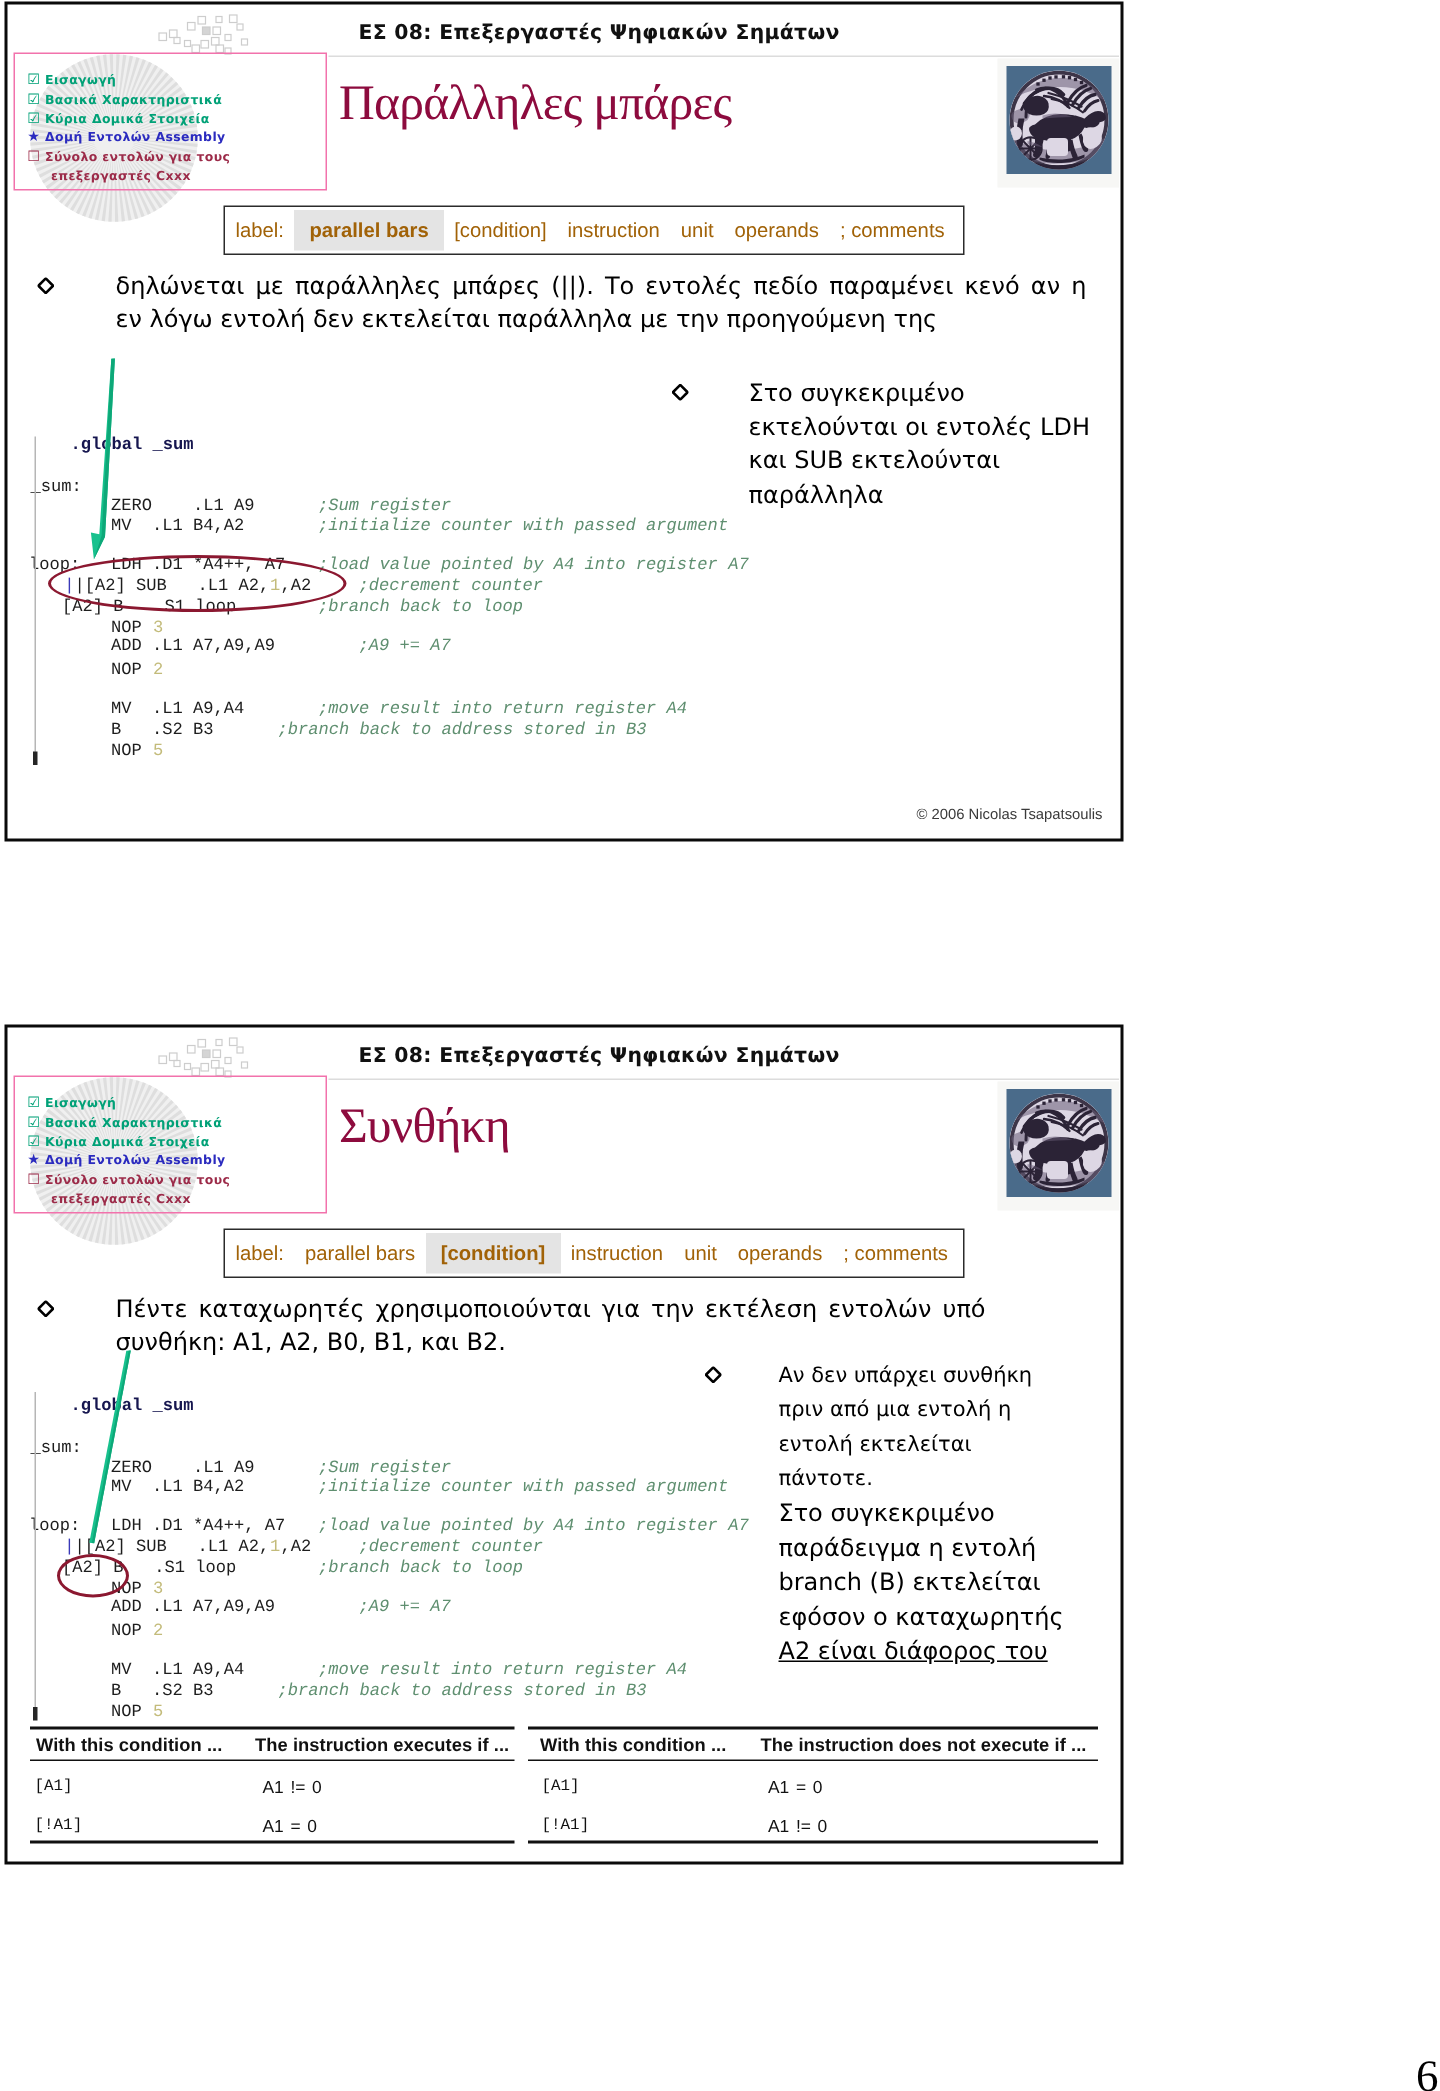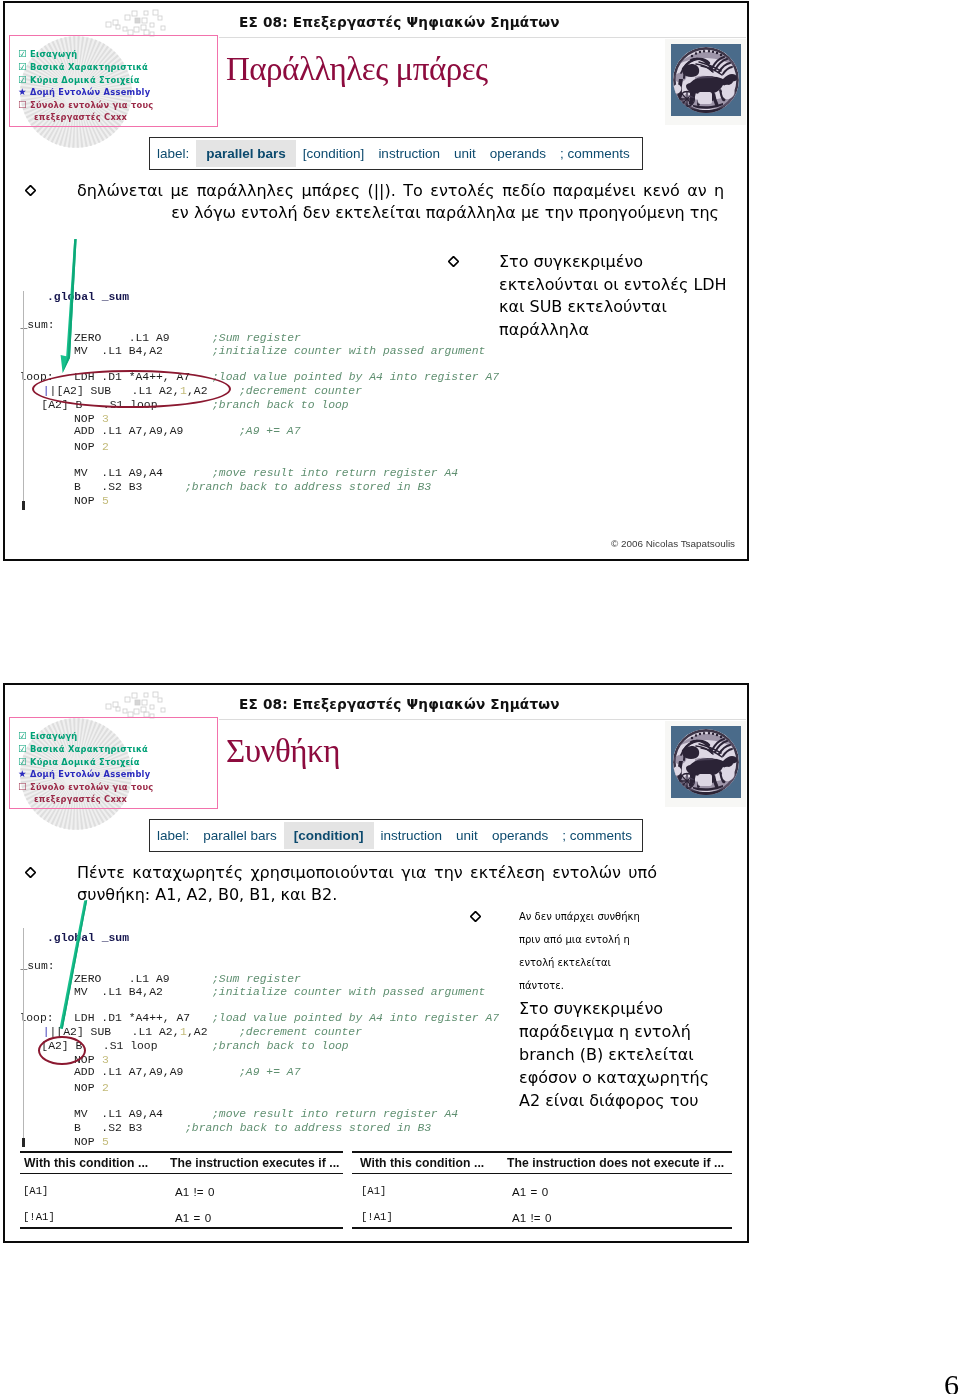--- a/index.html
+++ b/index.html
@@ -25,21 +25,21 @@
        font-weight:bold;color:#111;letter-spacing:.2px;white-space:nowrap;}
   .hdrline{position:absolute;background:#dcdcdc;height:1px;}
   .title{position:absolute;font-family:"Liberation Serif",serif;font-size:33px;color:#8d0b3e;
          white-space:nowrap;letter-spacing:-0.5px;}
 
   
   .coin{position:absolute;background:#f7f7f5;box-sizing:border-box;}
 
   
   .strip{position:absolute;border:1.3px solid #2b2b2b;background:#fff;box-sizing:border-box;
-         display:flex;align-items:center;font-family:"Liberation Sans",sans-serif;font-size:13.5px;color:#0c4a6e;}
+         display:flex;align-items:center;font-family:"Liberation Sans",sans-serif;font-size:13.5px;color:#a16207;}
   .strip span{display:inline-block;padding:0 7px;white-space:nowrap;}
   .strip .hl{background:#e4e4e4;font-weight:bold;padding:6px 10px;white-space:nowrap;}
 
   
   .bul{position:absolute;font-family:"DejaVu Sans",sans-serif;color:#000;}
   .dia{position:absolute;}
 
   .copy{position:absolute;font-family:"Liberation Sans",sans-serif;font-size:9.9px;color:#3a3a3a;white-space:nowrap;}
   .pnum{position:absolute;font-family:"Liberation Serif",serif;font-size:30px;color:#000;line-height:30px;}
 
@@ -285,21 +285,21 @@
         <span class="">unit</span>
         <span class="">operands</span>
         <span class="">; comments</span>
       </div>
 
     <svg class="dia" style="left:20px;top:182px;width:11px;height:11px;" viewBox="0 0 11 11">
         <path d="M5.5 0.6 L10.4 5.5 L5.5 10.4 L0.6 5.5 Z" fill="none" stroke="#000" stroke-width="1.7"></path>
       </svg>
     <div class="bul lines" id="b1main" style="left:72px;top:177px;width:642px;font-size:16px;line-height:21.5px;">
         <div style="white-space: nowrap; display: block; word-spacing: 2.33px;">δηλώνεται με παράλληλες μπάρες (||). Το εντολές πεδίο παραμένει κενό αν η</div>
-        <div style="white-space: nowrap; display: block; text-align: right;">εν λόγω εντολή δεν εκτελείται παράλληλα με την προηγούμενη της</div>
+        <div style="white-space: nowrap; display: block;">εν λόγω εντολή δεν εκτελείται παράλληλα με την προηγούμενη της</div>
       </div>
     <svg class="dia" style="left:443px;top:253px;width:11px;height:11px;" viewBox="0 0 11 11">
         <path d="M5.5 0.6 L10.4 5.5 L5.5 10.4 L0.6 5.5 Z" fill="none" stroke="#000" stroke-width="1.7"></path>
       </svg>
     <div class="bul lines" id="b1sub" style="left:494px;top:248px;width:240px;font-size:16px;line-height:22.6px;">
         <div style="white-space: nowrap; display: block;">Στο συγκεκριμένο</div>
         <div style="white-space: nowrap; display: block;">εκτελούνται οι εντολές LDH</div>
         <div style="white-space: nowrap; display: block;">και SUB εκτελούνται</div>
         <div style="white-space: nowrap; display: block;">παράλληλα</div>
       </div>
@@ -571,32 +571,32 @@
     <svg class="dia" style="left:20px;top:182px;width:11px;height:11px;" viewBox="0 0 11 11">
         <path d="M5.5 0.6 L10.4 5.5 L5.5 10.4 L0.6 5.5 Z" fill="none" stroke="#000" stroke-width="1.7"></path>
       </svg>
     <div class="bul lines" id="b2main" style="left:72px;top:177px;width:642px;font-size:16px;line-height:21.5px;">
         <div style="white-space: nowrap; display: block; word-spacing: 2.27px;">Πέντε καταχωρητές χρησιμοποιούνται για την εκτέλεση εντολών υπό</div>
         <div style="white-space: nowrap; display: block;">συνθήκη: A1, A2, B0, B1, και B2.</div>
       </div>
     <svg class="dia" style="left:465px;top:226px;width:11px;height:11px;" viewBox="0 0 11 11">
         <path d="M5.5 0.6 L10.4 5.5 L5.5 10.4 L0.6 5.5 Z" fill="none" stroke="#000" stroke-width="1.7"></path>
       </svg>
-    <div class="bul lines" id="b2sub" style="left:514px;top:221px;width:236px;font-size:10px;line-height:22.9px;">
+    <div class="bul lines" id="b2sub" style="left:514px;top:221px;width:236px;font-size:14px;line-height:22.9px;">
         <div style="white-space: nowrap; display: block;">Αν δεν υπάρχει συνθήκη</div>
         <div style="white-space: nowrap; display: block;">πριν από μια εντολή η</div>
         <div style="white-space: nowrap; display: block;">εντολή εκτελείται</div>
         <div style="white-space: nowrap; display: block;">πάντοτε.</div>
       </div>
     <div class="bul lines" id="b2sub2" style="left:514px;top:313px;width:236px;font-size:16px;line-height:22.9px;">
         <div style="white-space: nowrap; display: block;">Στο συγκεκριμένο</div>
         <div style="white-space: nowrap; display: block;">παράδειγμα η εντολή</div>
         <div style="white-space: nowrap; display: block;">branch (B) εκτελείται</div>
         <div style="white-space: nowrap; display: block;">εφόσον ο καταχωρητής</div>
-        <div style="white-space: nowrap; display: block;">A2 είναι διάφορος του</div>
+        <div style="white-space: nowrap; display: block; text-decoration: underline;">A2 είναι διάφορος του</div>
       </div>
 
     <div class="codebox" id="code2" style="left:6px;top:247px;width:510px;height:220px;">
         <div class="codeline kw" style="left: 36px; top: 0px;">.global _sum</div>
         <div class="codeline" style="left: 9.4px; top: 28px;">_sum:</div>
         <div class="codeline" style="left: 63px; top: 41px;">ZERO    .L1 A9</div>
         <div class="codeline cmt" style="left: 201px; top: 41px;">;Sum register</div>
         <div class="codeline" style="left: 63px; top: 54px;">MV  .L1 B4,A2</div>
         <div class="codeline cmt" style="left: 201px; top: 54px;">;initialize counter with passed argument</div>
         <div class="codeline" style="left: 8.4px; top: 80px;">loop:</div>

